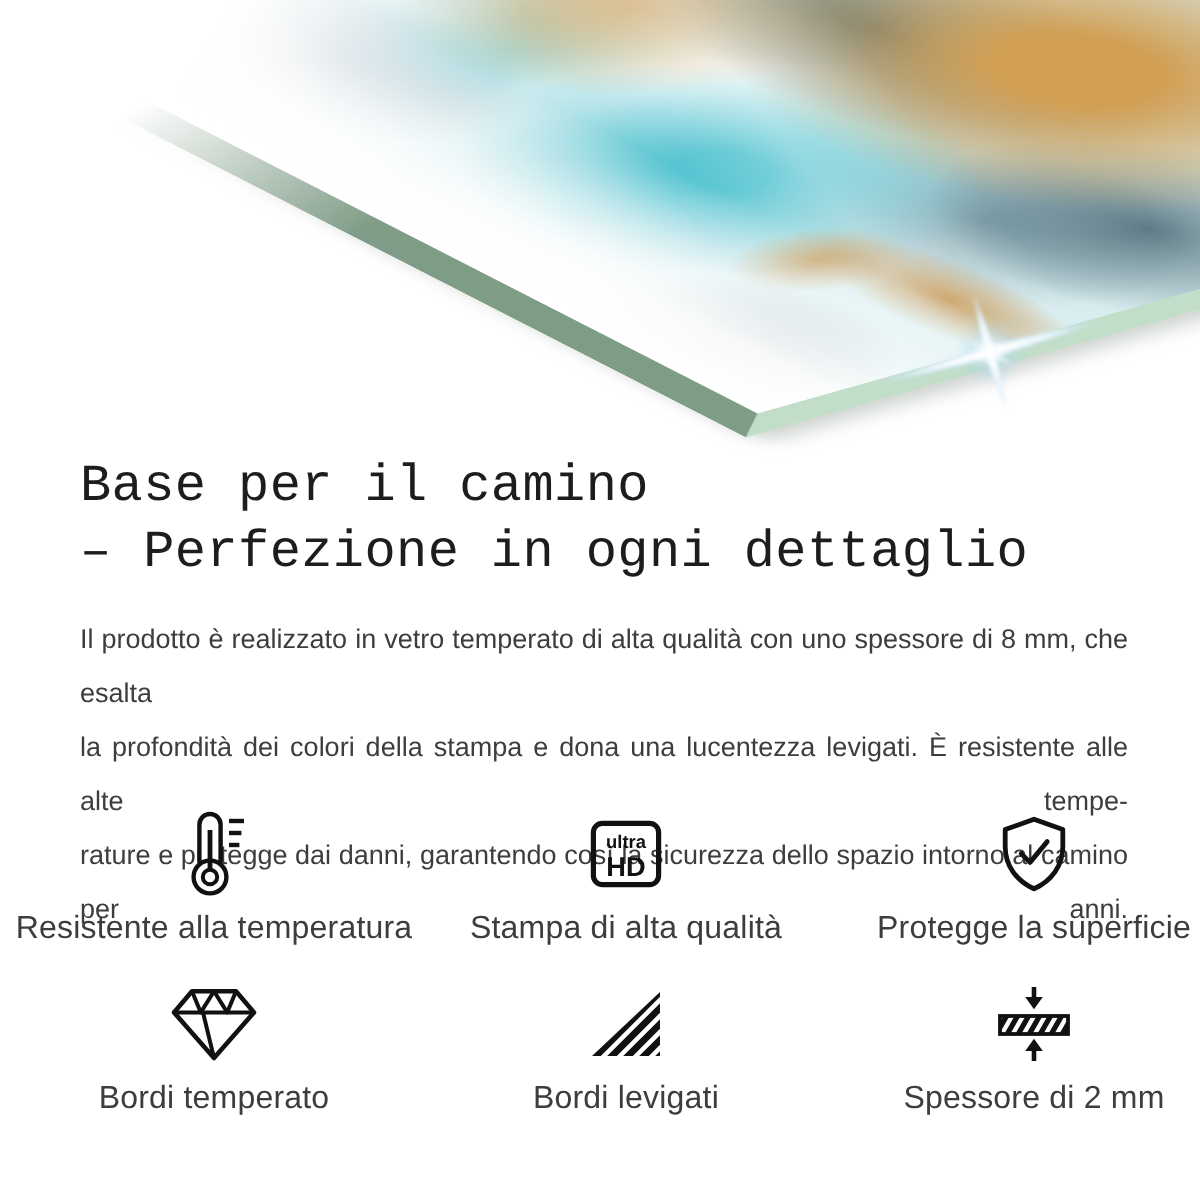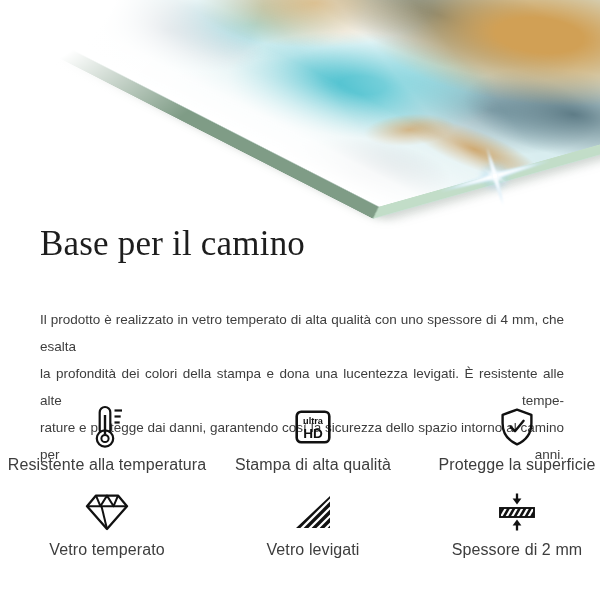--- a/index.html
+++ b/index.html
@@ -33,22 +33,22 @@
       radial-gradient(230px 190px at 13% 56%,#cfeaec,rgba(207,234,236,0) 70%);
     filter:drop-shadow(3px 9px 9px rgba(85,105,92,.30));
   }
   
   .hero-fade{position:absolute;inset:0;pointer-events:none;
     background:radial-gradient(330px 230px at -60px -40px,#ffffff 56%,rgba(255,255,255,0) 100%);}
   .sparkle{position:absolute;left:433px;top:132px;}
 
   
   .title{position:absolute;left:40px;top:227px;
-    font-family:Liberation Serif, serif;font-weight:400;
-    font-size:35px;line-height:33px;color:var(--text-dark,#1d1d1d);letter-spacing:.2px;}
+    font-family:Liberation Mono, monospace;font-weight:400;
+    font-size:26px;line-height:33px;color:var(--text-dark,#1d1d1d);letter-spacing:.2px;}
 
   
   .desc{position:absolute;left:40px;top:306px;width:524px;
     font-size:13.5px;line-height:27px;color:var(--text-body,#3d3d3d);}
   .desc-line{text-align:justify;text-align-last:justify;}
 
   
   .feature{position:absolute;width:200px;display:flex;flex-direction:column;align-items:center;}
   .c1{left:7px}.c2{left:213px}.c3{left:417px}
   .r1{top:403px}.r2{top:488px}
@@ -88,24 +88,25 @@
           <polygon points="-15,0 0,-1.4 15,0 0,1.4" fill="#eaf6fd" opacity=".9" filter="url(#bl1)"></polygon>
         </g>
         <circle r="5" fill="#ffffff" filter="url(#bl2)"></circle>
         <circle r="2.2" fill="#ffffff"></circle>
       </g>
     </svg>
   </div>
 
   <div class="title">
     <div>Base per il camino</div>
+    <div>– Perfezione in ogni dettaglio</div>
   </div>
 
   <div class="desc">
-    <div class="desc-line">Il prodotto è realizzato in vetro temperato di alta qualità con uno spessore di 4 mm, che esalta</div>
+    <div class="desc-line">Il prodotto è realizzato in vetro temperato di alta qualità con uno spessore di 8 mm, che esalta</div>
     <div class="desc-line">la profondità dei colori della stampa e dona una lucentezza levigati. È resistente alle alte tempe-</div>
     <div class="desc-line">rature e protegge dai danni, garantendo così la sicurezza dello spazio intorno al camino per anni.</div>
   </div>
 
   <div class="feature c1 r1">
     <div class="icon-box">
       <svg width="32" height="44" viewBox="0 0 32 44" stroke="#111" fill="none">
         <rect x="8.7" y="2" width="10.6" height="28" rx="5.3" fill="#fff" stroke-width="2.2"></rect>
         <circle cx="14" cy="33.5" r="8.2" fill="#fff" stroke-width="2.2"></circle>
         <circle cx="14" cy="33.5" r="3.6" stroke-width="2"></circle>
@@ -141,41 +142,41 @@
 
   <div class="feature c1 r2">
     <div class="icon-box">
       <svg width="44" height="38" viewBox="0 0 44 38" fill="none" stroke="#111">
         <polygon points="2,13.2 11,2.6 33,2.6 42,13.2 22,36" stroke-width="2.3" stroke-linejoin="round"></polygon>
         <line x1="2" y1="13.2" x2="42" y2="13.2" stroke-width="2"></line>
         <polyline points="11,2.6 15.4,13.2 22,2.6 28.6,13.2 33,2.6" stroke-width="2" stroke-linejoin="round"></polyline>
         <line x1="16.5" y1="13.2" x2="22" y2="36" stroke-width="2"></line>
       </svg>
     </div>
-    <div class="feature-label">Vetro temperato</div>
+    <div class="feature-label">Bordi temperato</div>
   </div>
 
   <div class="feature c2 r2">
     <div class="icon-box">
       <svg width="36" height="34" viewBox="0 0 36 34">
         <defs>
             <clipPath id="tri">
               <polygon points="1,33 35,33 35,1"></polygon>
             </clipPath>
           </defs>
         <g clip-path="url(#tri)" stroke="#111" stroke-width="3.4">
           <line x1="-2" y1="38" x2="38" y2="-2"></line>
           <line x1="6" y1="38" x2="38" y2="6"></line>
           <line x1="14" y1="38" x2="38" y2="14"></line>
           <line x1="22" y1="38" x2="38" y2="22"></line>
           <line x1="30" y1="38" x2="38" y2="30"></line>
         </g>
       </svg>
     </div>
-    <div class="feature-label">Vetro levigati</div>
+    <div class="feature-label">Bordi levigati</div>
   </div>
 
   <div class="feature c3 r2">
     <div class="icon-box">
       <svg width="40" height="40" viewBox="0 0 40 40">
         <defs>
             <clipPath id="bar">
               <rect x="3" y="16" width="34" height="9"></rect>
             </clipPath>
           </defs>

